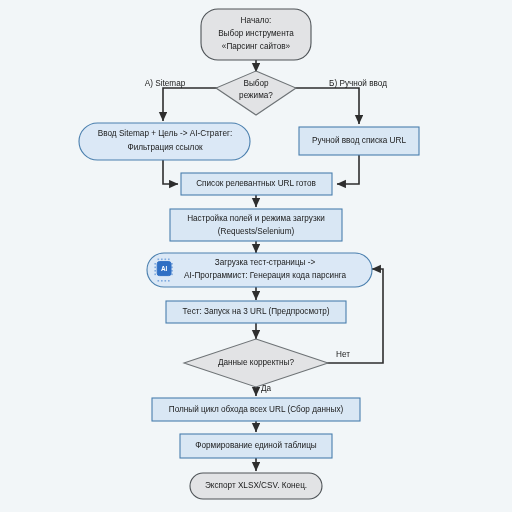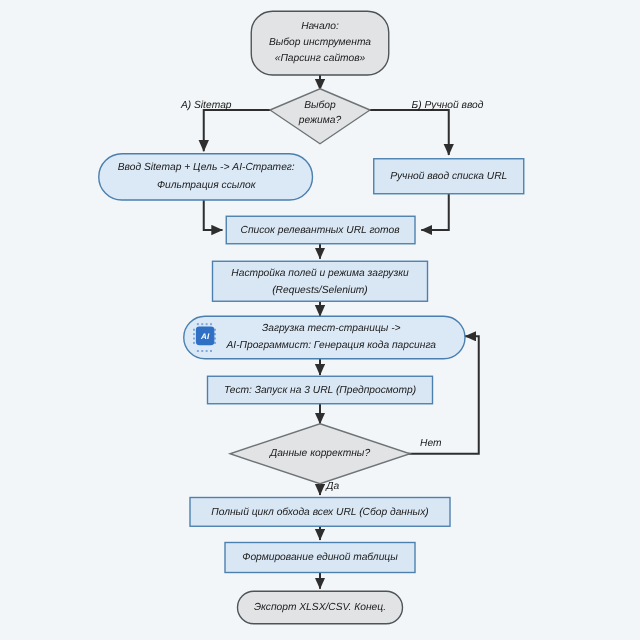--- a/index.html
+++ b/index.html
@@ -7,21 +7,20 @@
     padding: 0;
     background: #ffffff;
   }
   #canvas {
     position: relative;
     width: 512px;
     height: 512px;
     background: #f2f6f8;
     overflow: hidden;
     font-family: "Liberation Sans", "DejaVu Sans", sans-serif;
-    font-style: italic;
   }
   #flow-svg {
     position: absolute;
     left: 0;
     top: 0;
     width: 512px;
     height: 512px;
   }
   .node-text {
     font-family: "Liberation Sans", "DejaVu Sans", sans-serif;

